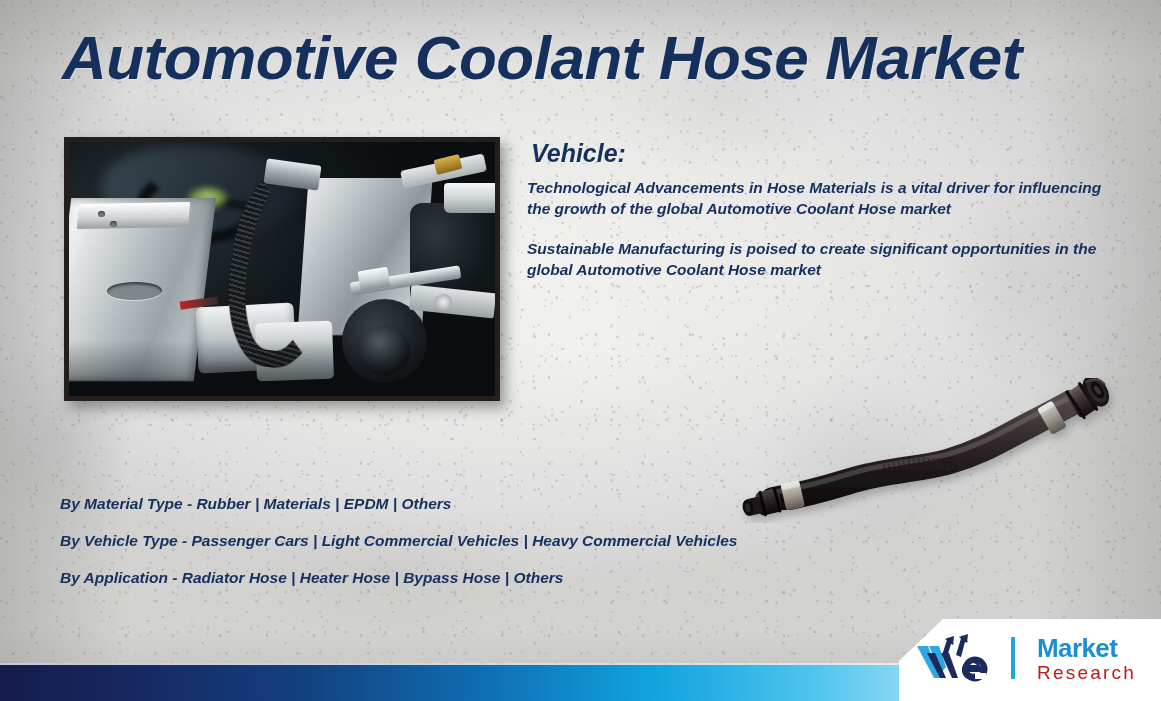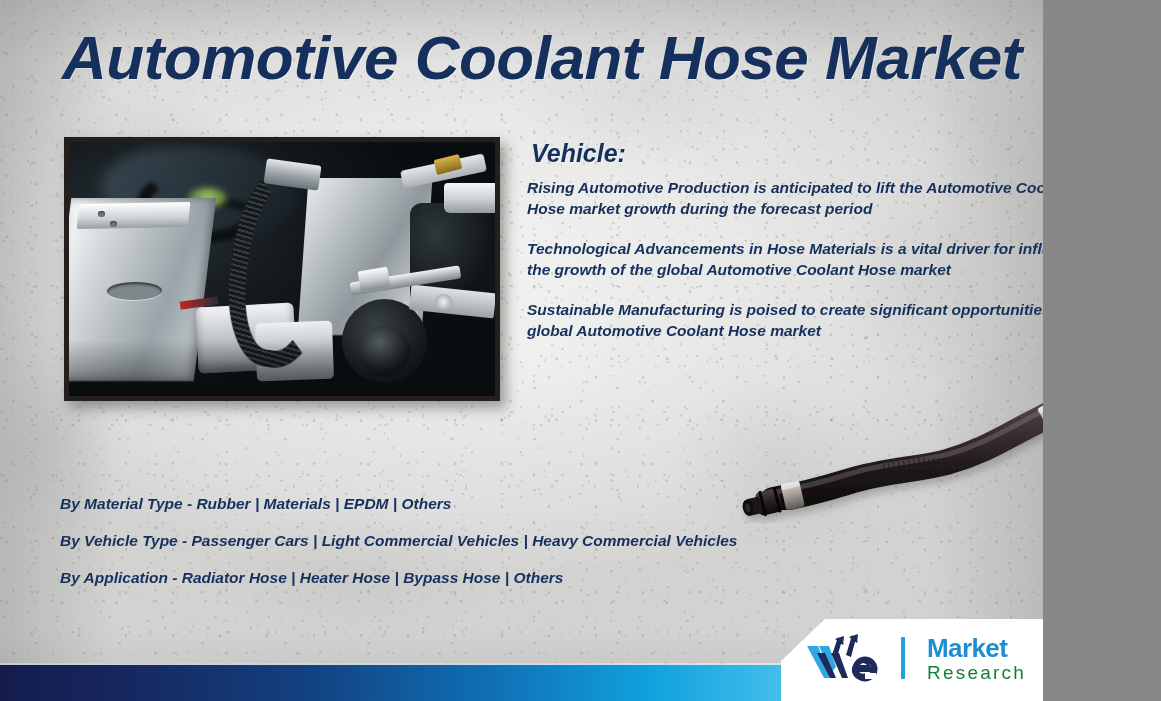--- a/index.html
+++ b/index.html
@@ -2,21 +2,21 @@
 <html><head>
 <meta charset="utf-8">
 <title>Automotive Coolant Hose Market</title>
 <style>
   * { margin:0; padding:0; box-sizing:border-box; }
   html,body{ background:#888; }
   body{ font-family:"Liberation Sans", sans-serif; }
 
   #poster{
     position:relative;
-    width:1043px; height:701px;
+    width:1161px; height:701px;
     overflow:hidden;
     background:#e8e8e6;
   }
 
   
   .bg-base{
     position:absolute; inset:0;
     background:
       radial-gradient(ellipse 55% 45% at 45% 38%, #f2f2f0 0%, #e9e9e7 45%, #dedede 78%, #d2d2d1 100%);
   }
@@ -266,31 +266,31 @@
     background:linear-gradient(90deg, rgba(200,205,215,.9), rgba(230,240,250,.6) 60%, rgba(255,255,255,.9));
   }
 
   
   .logo-panel{
     position:absolute; right:0; bottom:0; width:262px; height:82px;
     background:#ffffff;
     clip-path:polygon(44px 0, 100% 0, 100% 100%, 0 100%, 0 42px);
   }
   .logo-inner{
-    position:absolute; left:24px; top:14px;
+    position:absolute; left:16px; top:14px;
     display:flex; align-items:center; gap:22px;
   }
   .logo-mark{ width:74px; height:50px; display:block; }
   .logo-divider{ width:4px; height:42px; background:#1fa3dd; border-radius:1px; }
   .logo-words{ display:flex; flex-direction:column; line-height:1; }
   .logo-market{
     font-size:26px; font-weight:bold; color:#1b8fd0; letter-spacing:-0.6px;
   }
   .logo-research{
-    font-size:19px; font-weight:normal; color:#15803d; letter-spacing:2.2px;
+    font-size:19px; font-weight:normal; color:#b91c1c; letter-spacing:2.2px;
     margin-top:2px;
   }
 </style>
 </head>
 <body>
 
 <div id="poster">
 
   <div class="bg-base"></div>
   <div class="bg-mottle"></div>
@@ -329,21 +329,20 @@
         <div class="ph-hose-body"></div>
         <div class="ph-hose-rib"></div>
       </div>
       <div class="ph ph-clampA"></div>
       <div class="ph ph-shadebot"></div>
     </div>
   </div>
 
   <div class="drivers-head">Vehicle:</div>
   <div class="drivers-body">
-    <p>Rising Automotive Production is anticipated to lift the Automotive Coolant Hose market growth during the forecast period</p>
     <p>Technological Advancements in Hose Materials is a vital driver for influencing the growth of the global Automotive Coolant Hose market</p>
     <p>Sustainable Manufacturing is poised to create significant opportunities in the global Automotive Coolant Hose market</p>
   </div>
 
   <div class="segments-list">
     <div class="seg">By Material Type - Rubber | Materials | EPDM | Others</div>
     <div class="seg">By Vehicle Type - Passenger Cars | Light Commercial Vehicles | Heavy Commercial Vehicles</div>
     <div class="seg">By Application - Radiator Hose | Heater Hose | Bypass Hose | Others</div>
   </div>
 

